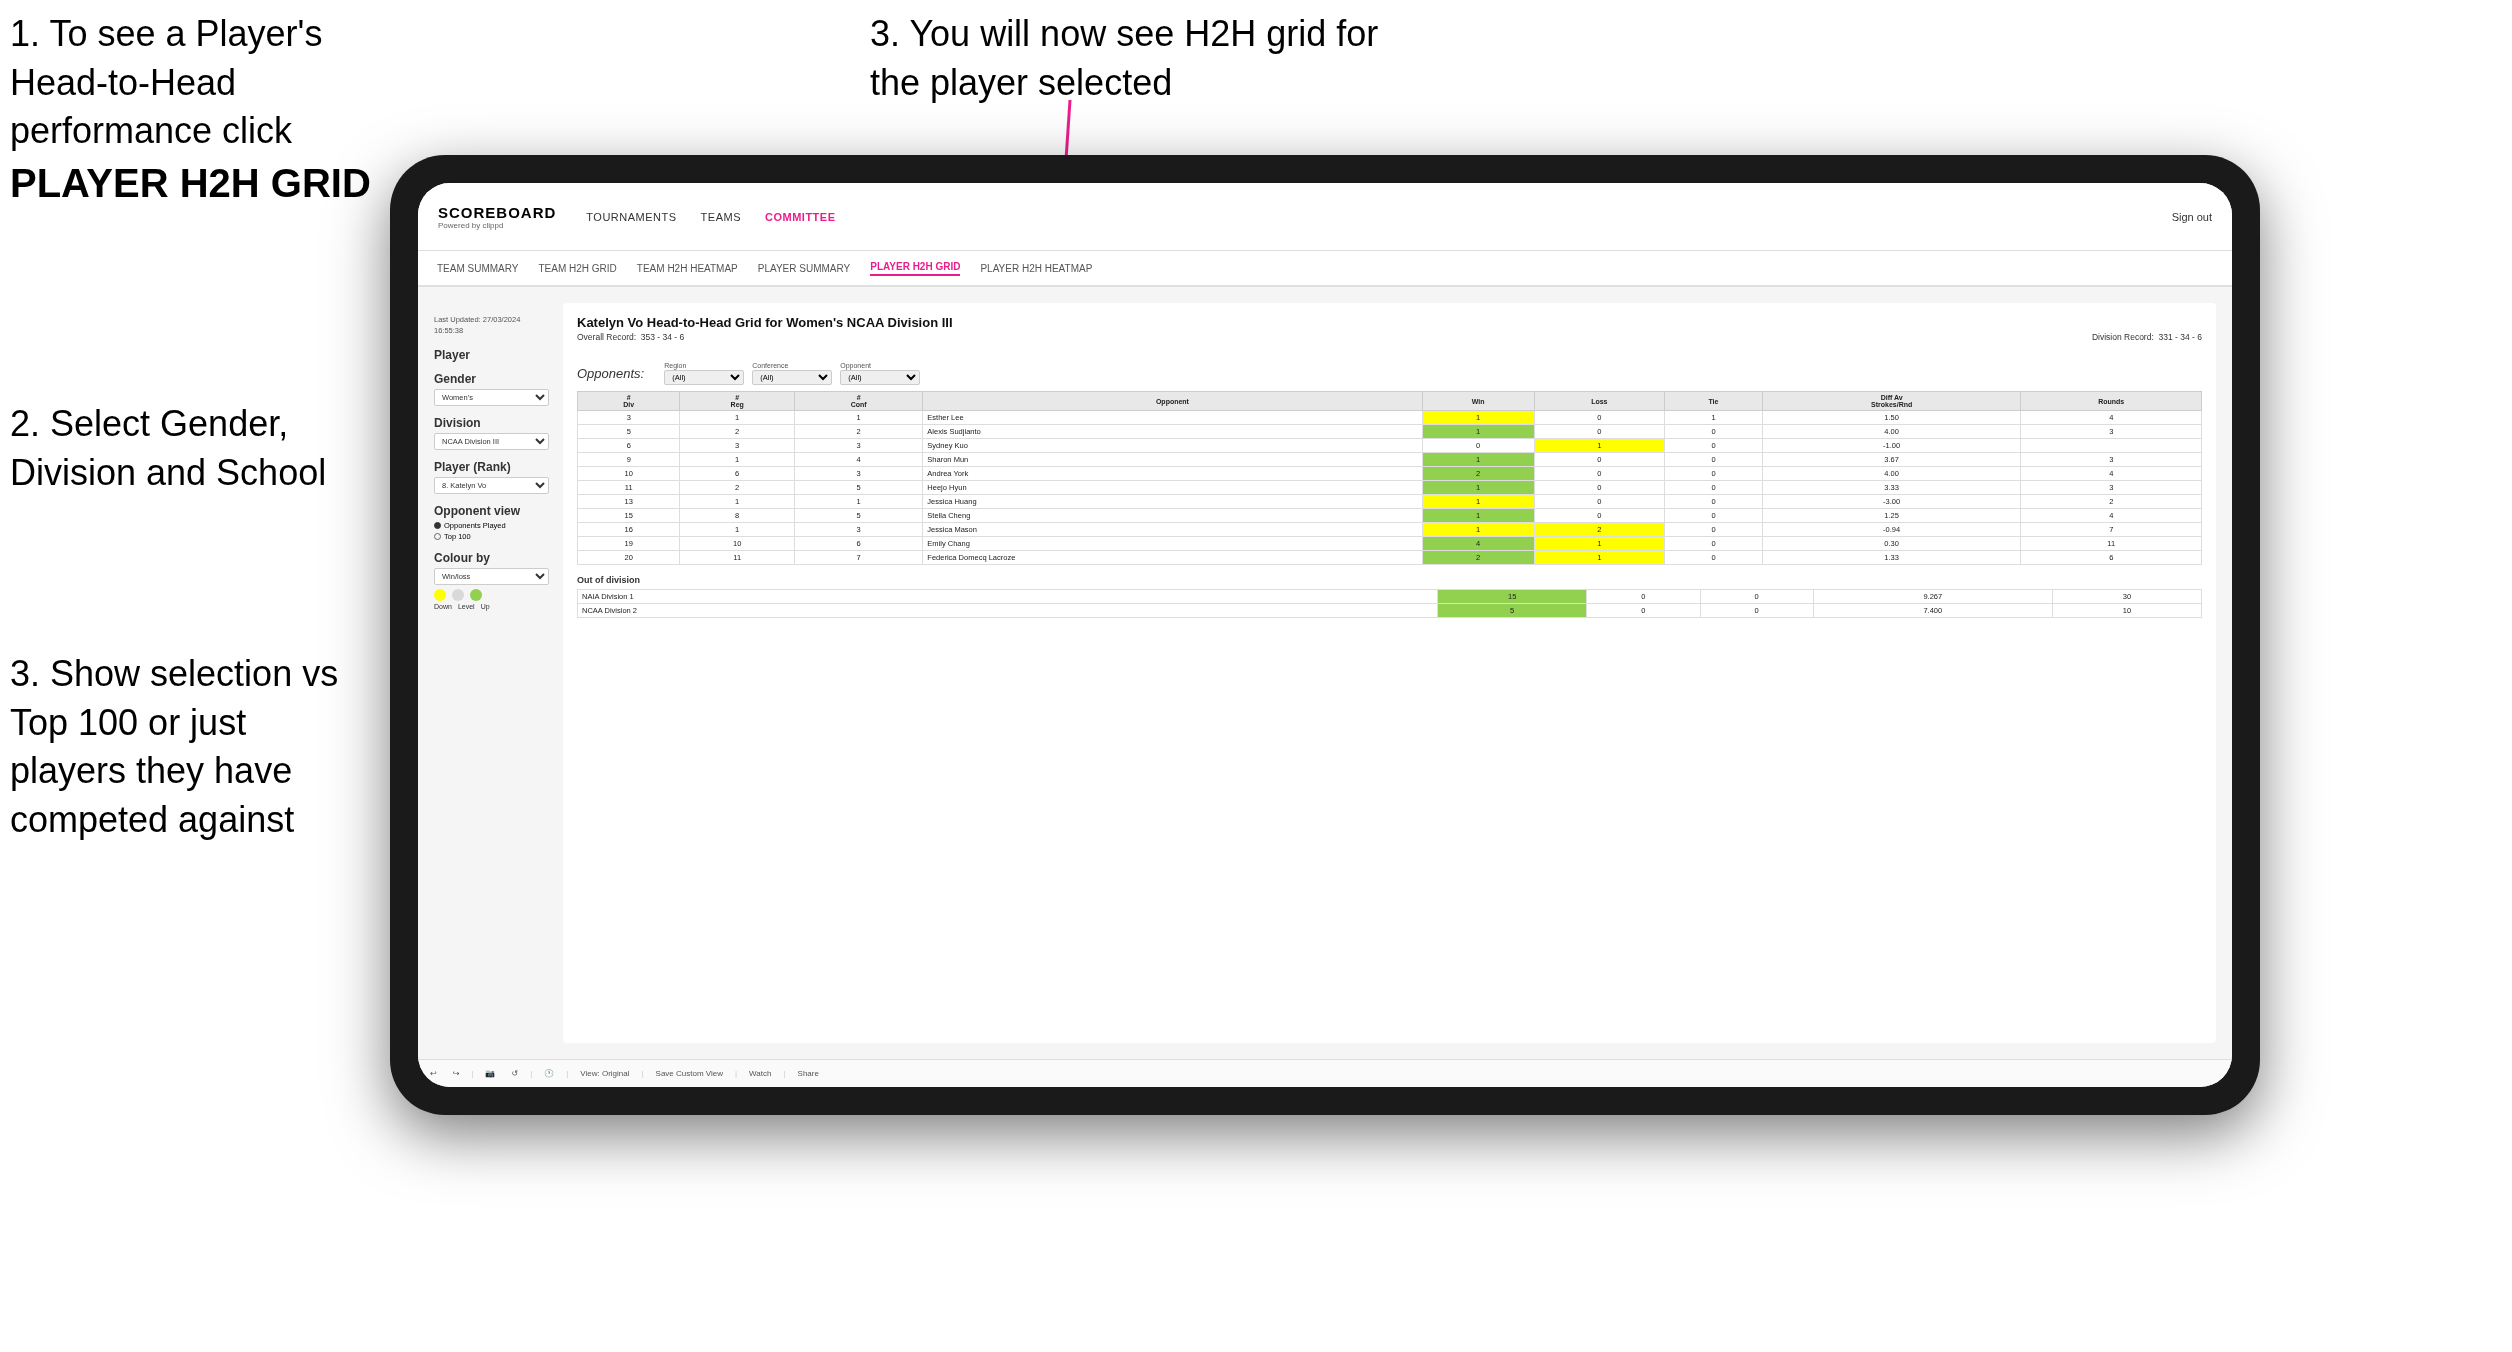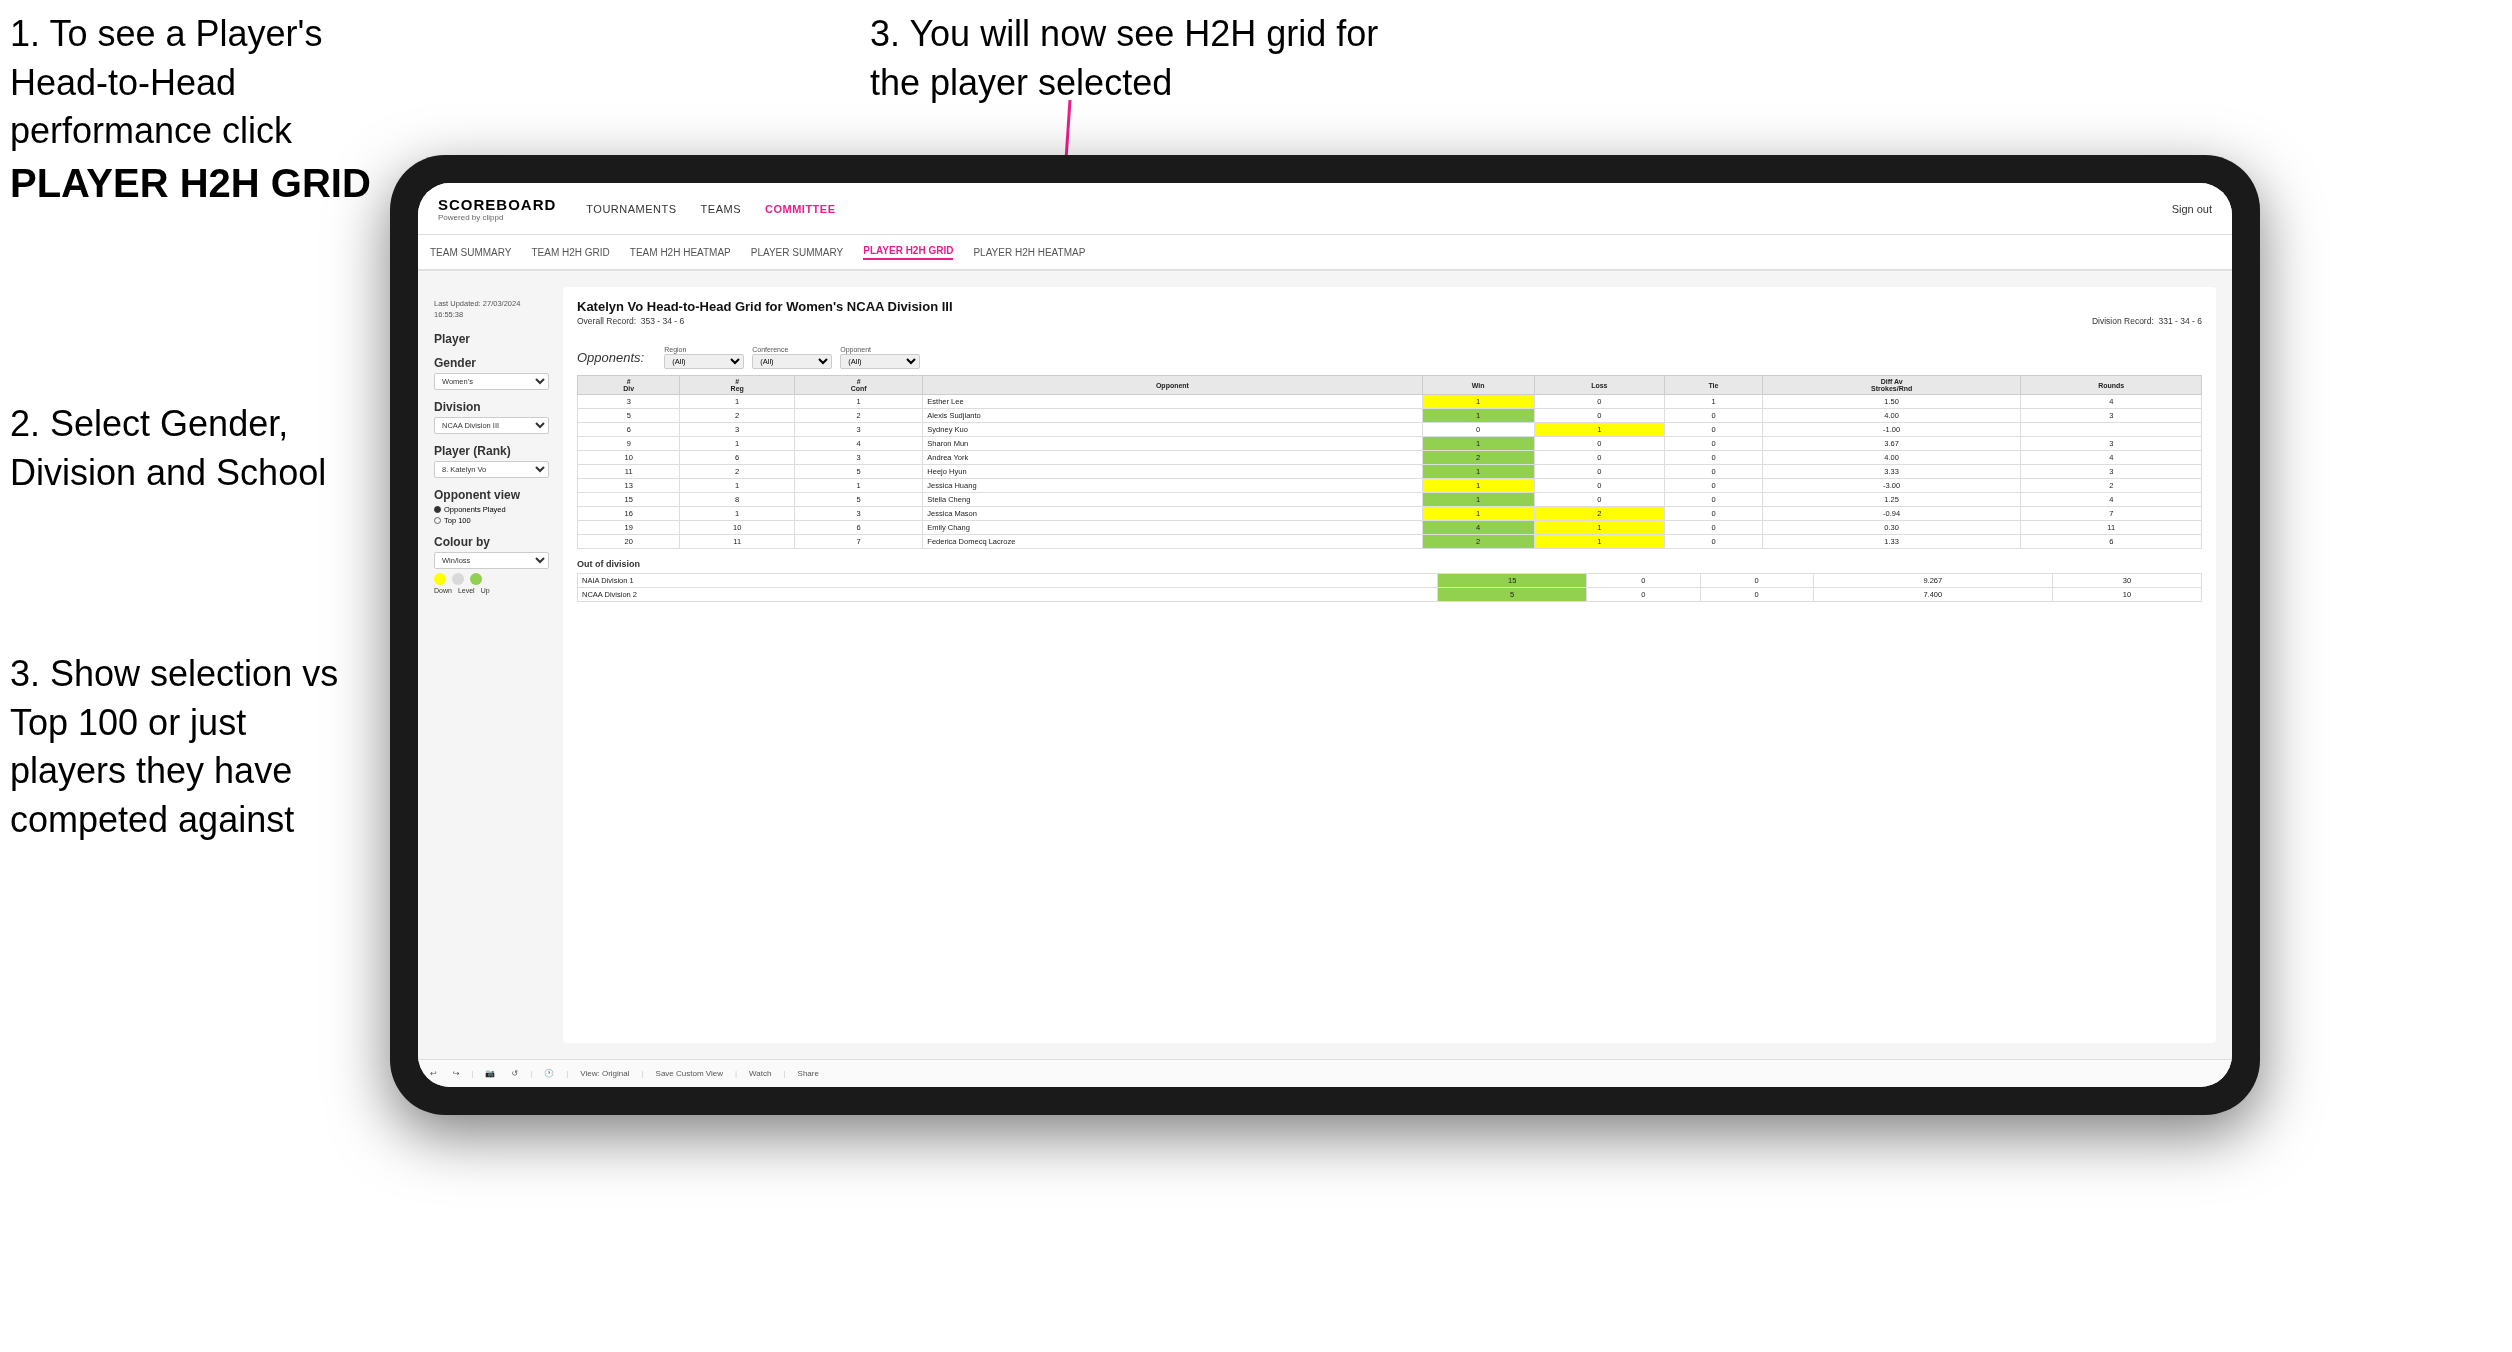--- a/index.html
+++ b/index.html
@@ -94,21 +94,21 @@
       flex-direction: column;
     }
 
     
     .nav-bar {
       background: #fff;
       border-bottom: 1px solid #ddd;
       padding: 0 20px;
       display: flex;
       align-items: center;
-      height: 52px;
+      height: 68px;
       flex-shrink: 0;
     }
 
     .logo-area {
       display: flex;
       flex-direction: column;
       margin-right: 30px;
     }
     .logo-text {
       font-size: 15px;
@@ -142,21 +142,21 @@
       font-size: 11px;
       color: #333;
       display: flex;
       gap: 10px;
     }
 
     
     .sub-nav {
       background: #fff;
       border-bottom: 2px solid #e0e0e0;
-      padding: 0 12px;
+      padding: 0 19px;
       display: flex;
       gap: 20px;
       height: 36px;
       align-items: center;
       flex-shrink: 0;
     }
     .sub-nav-link {
       font-size: 10px;
       color: #555;
       cursor: pointer;

